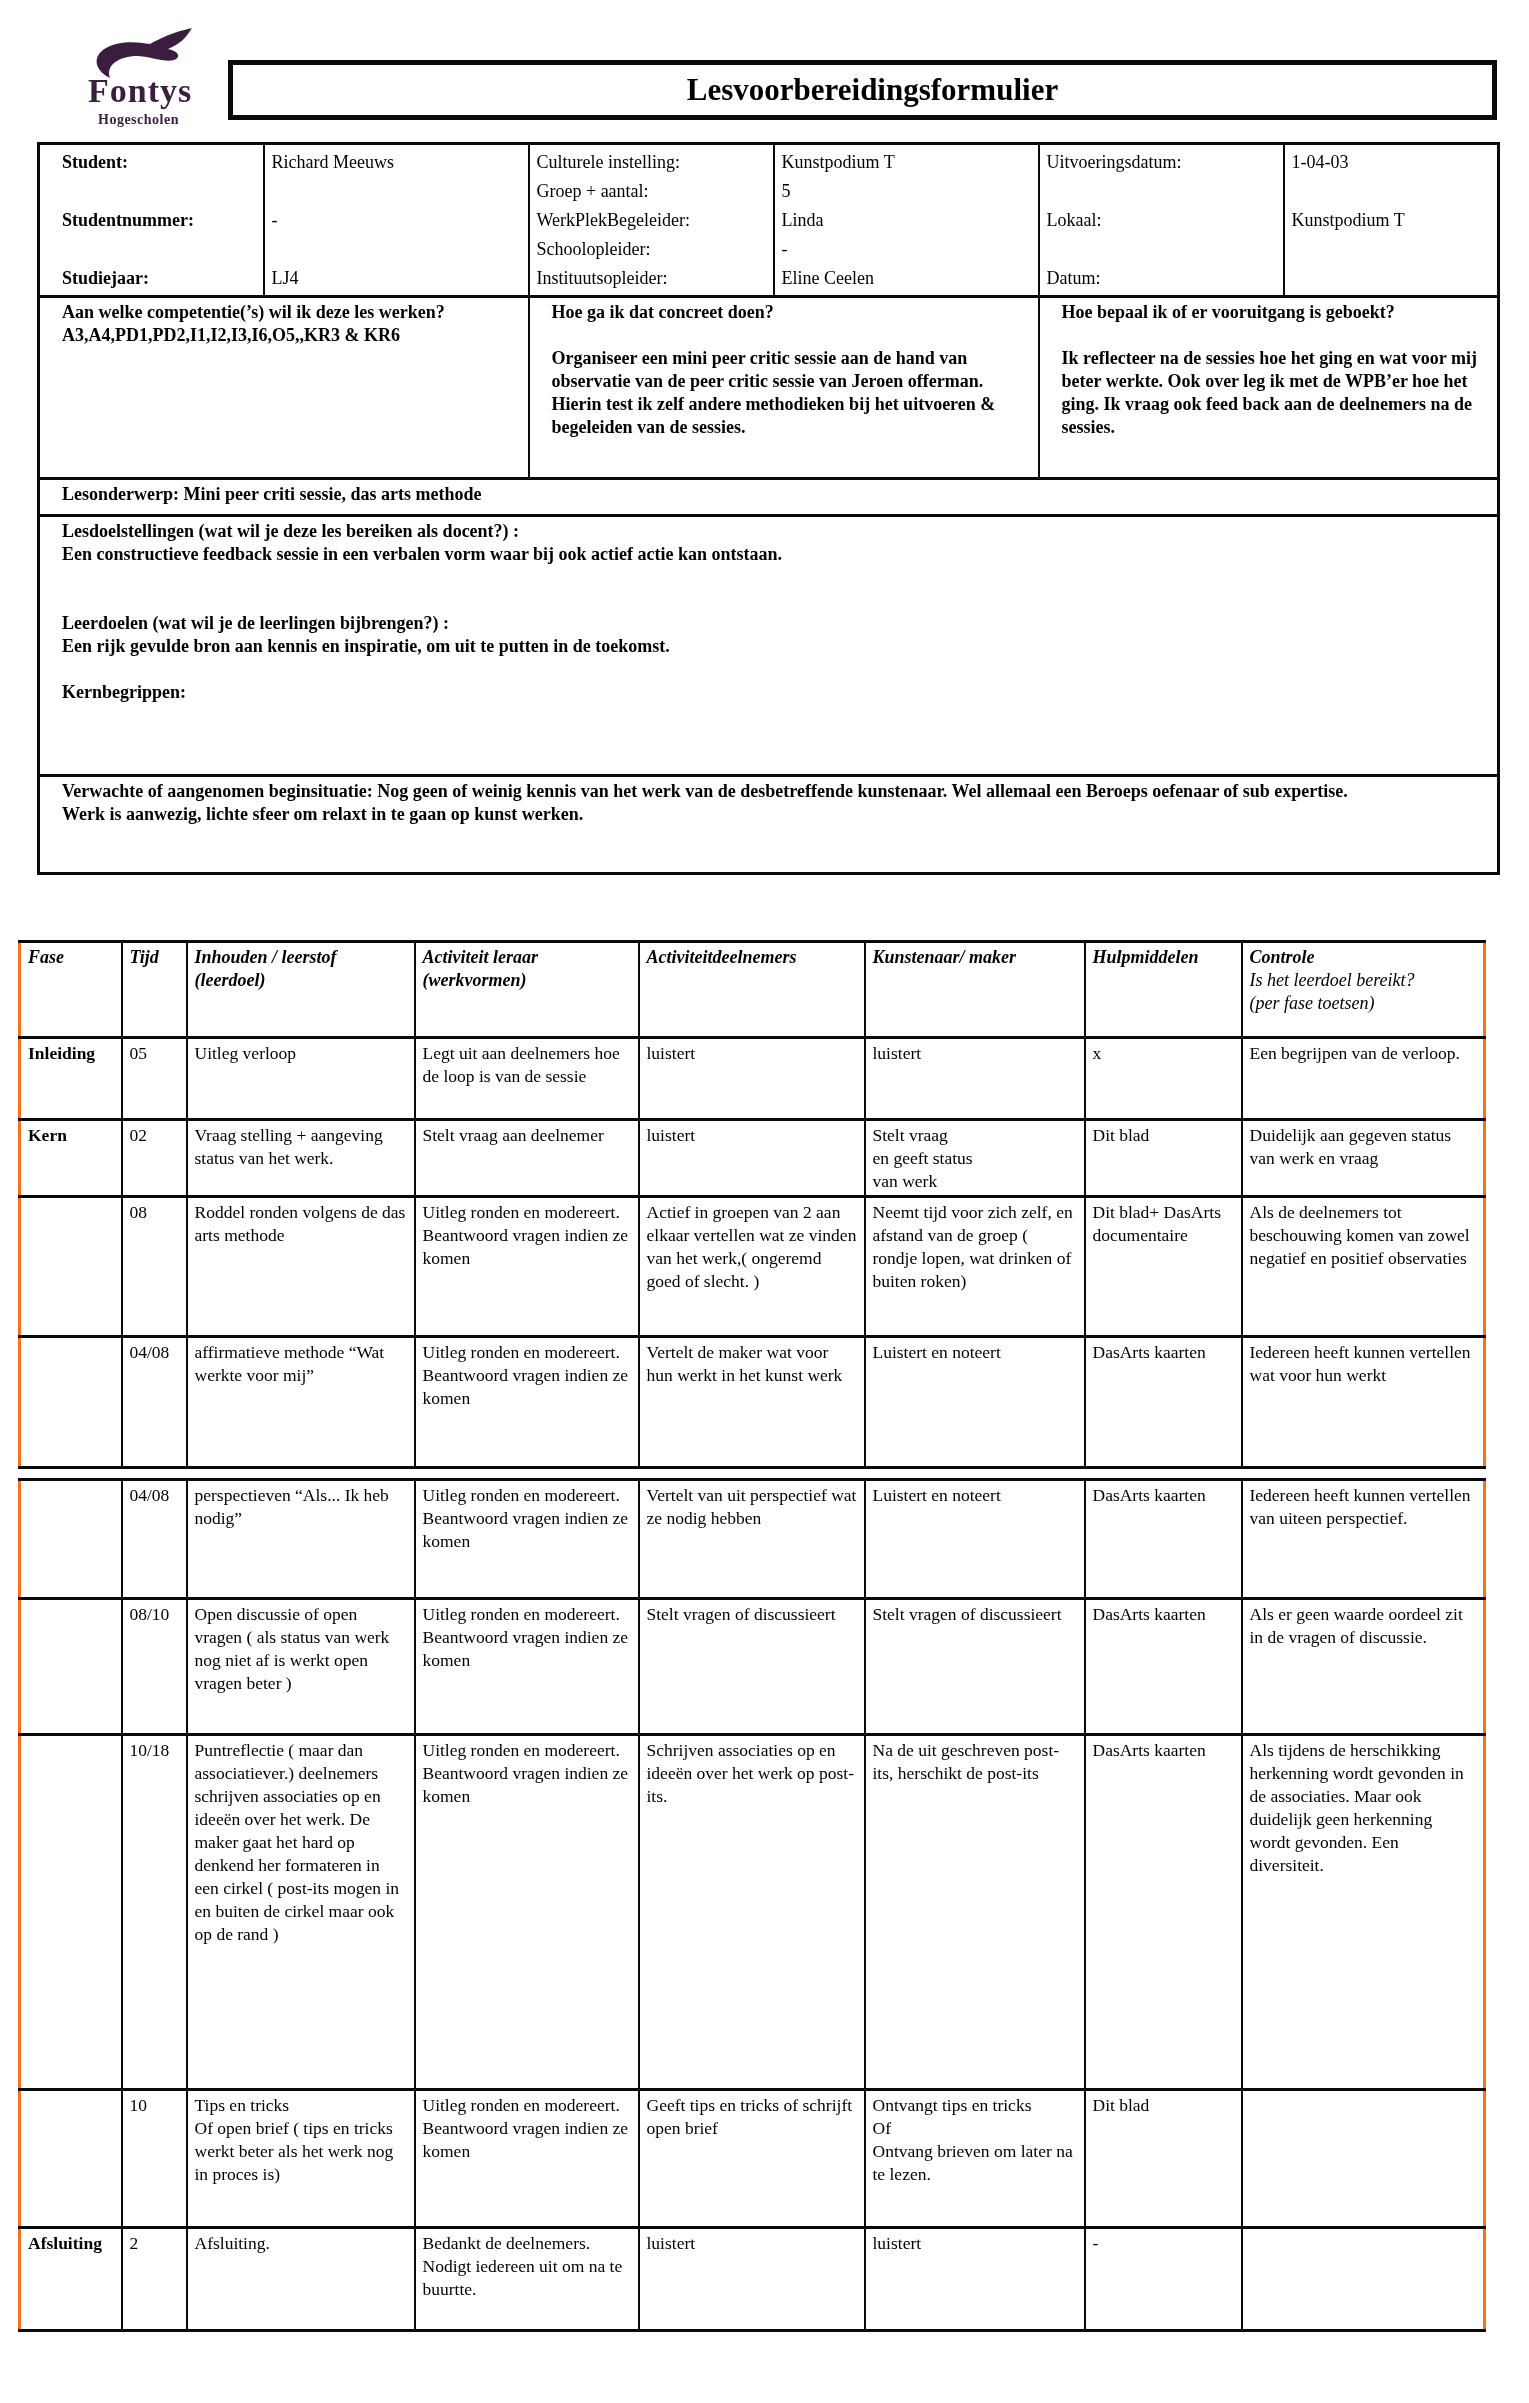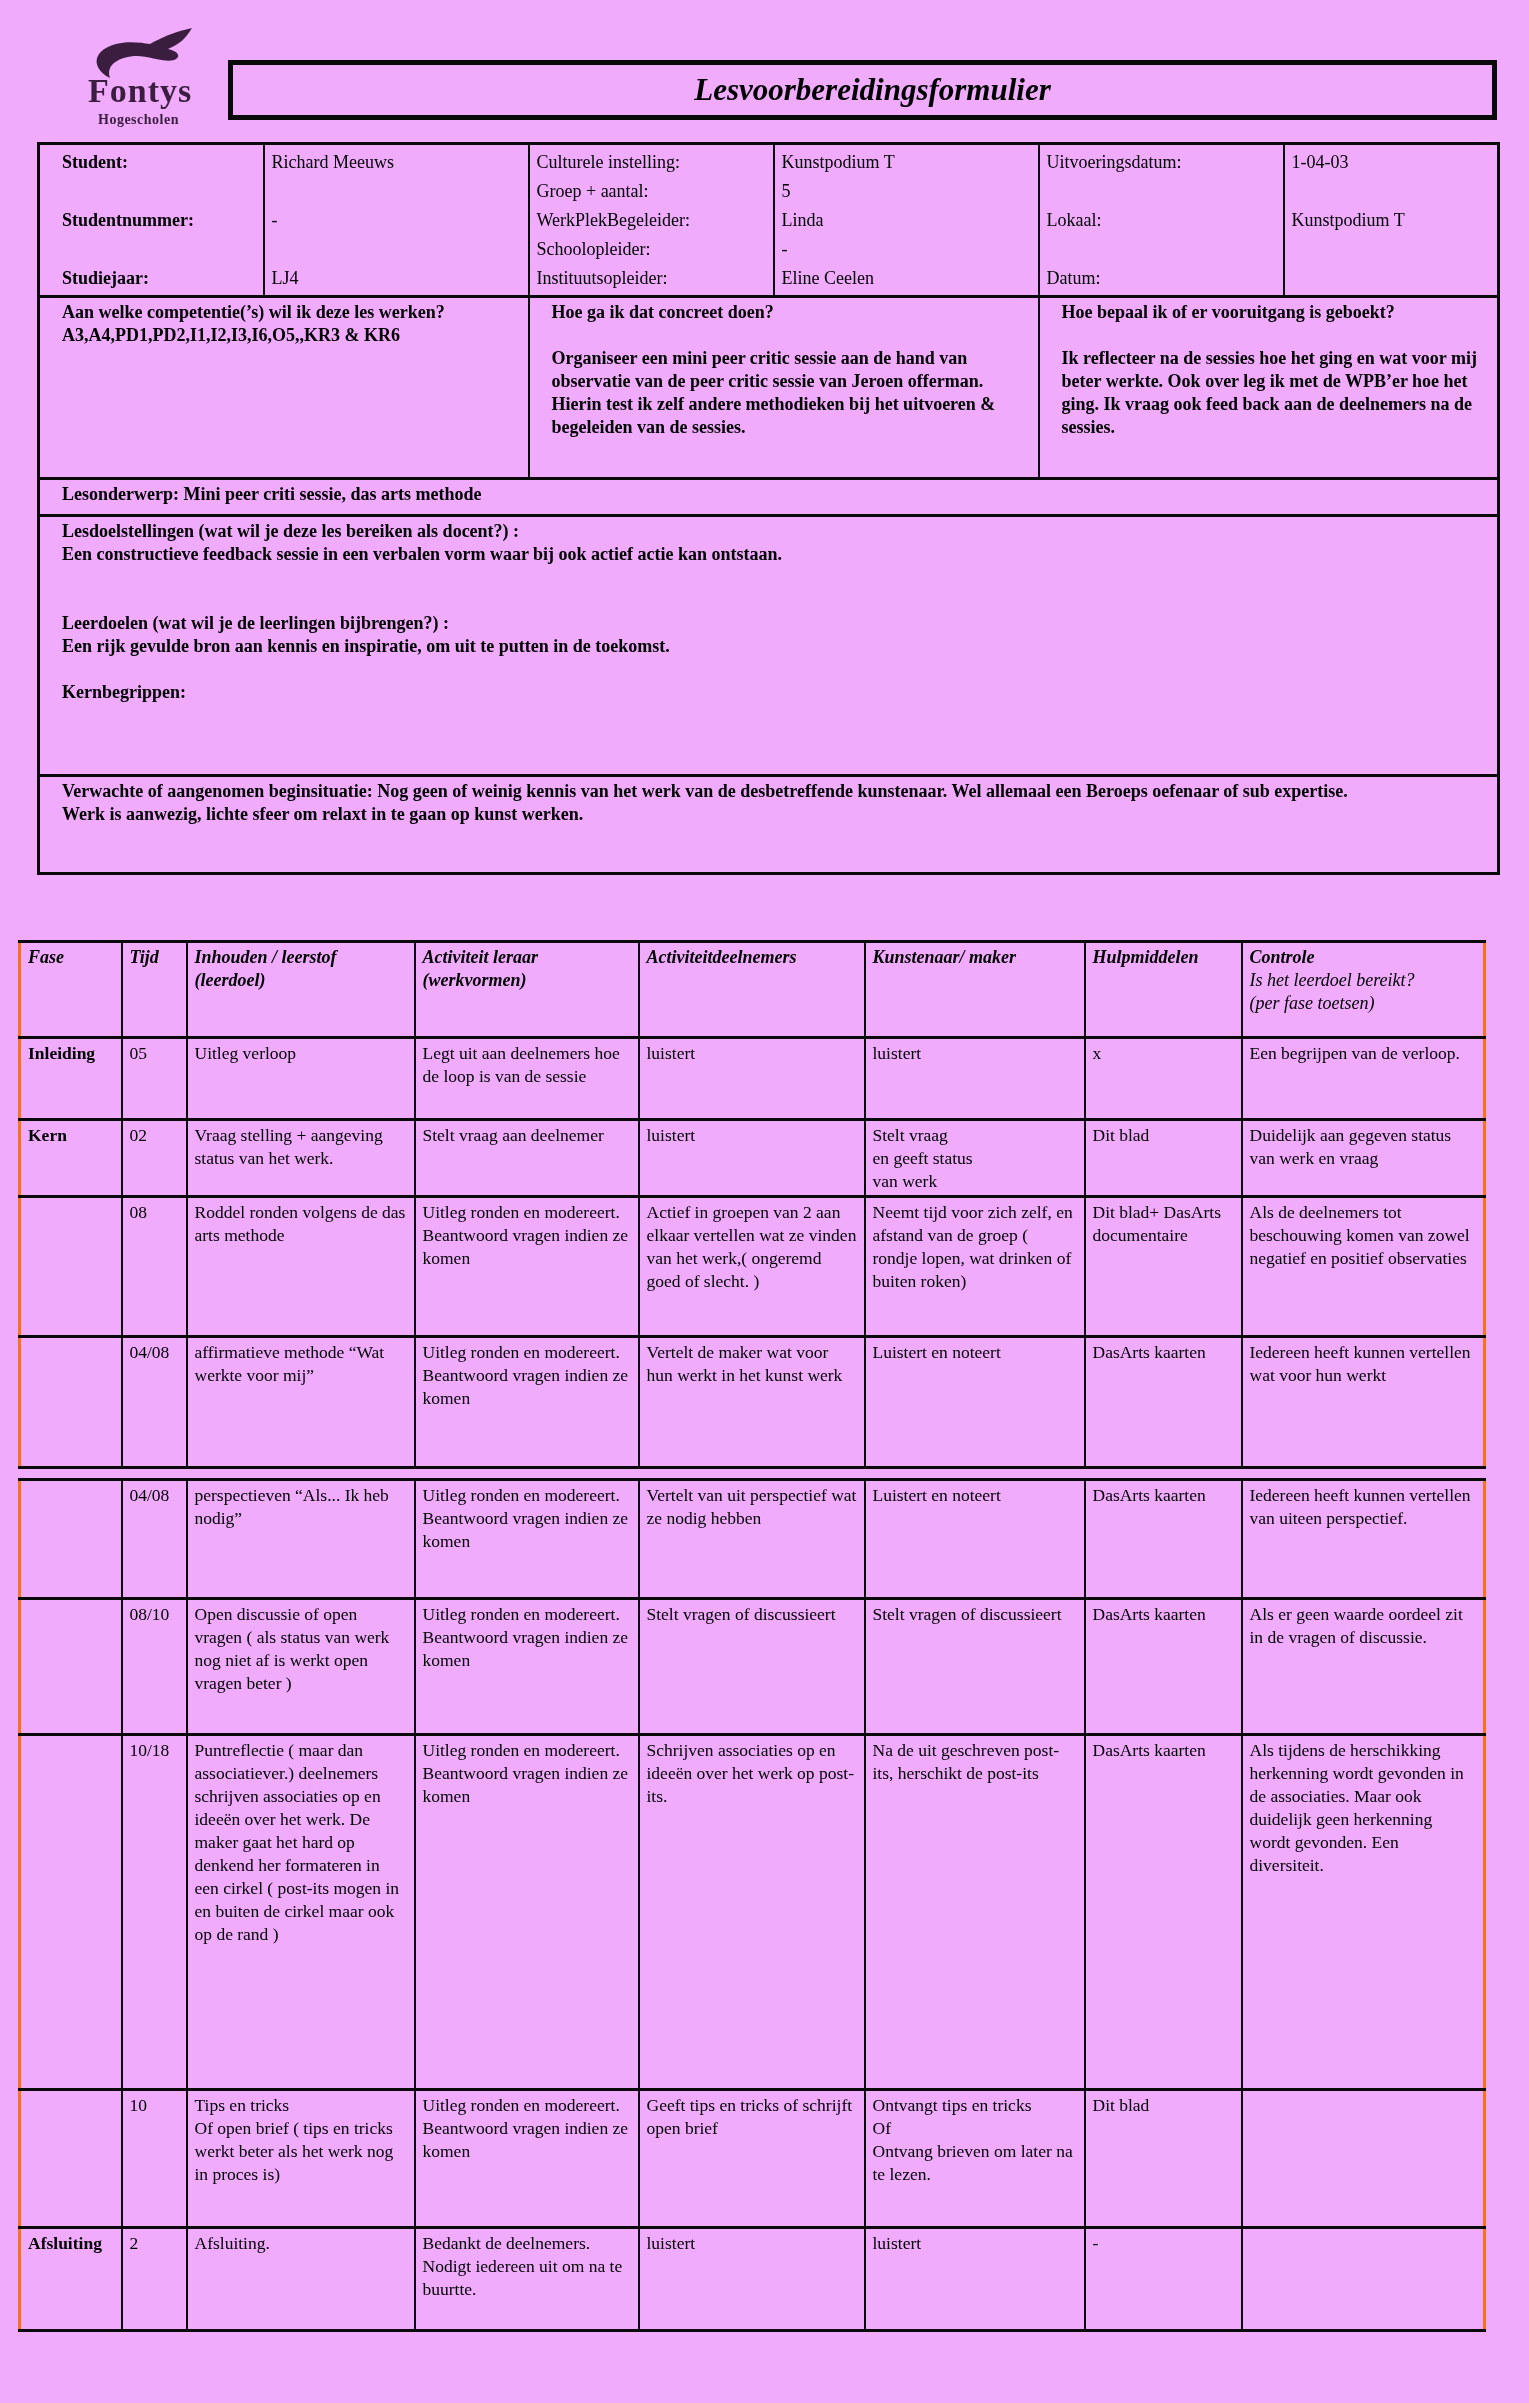--- a/index.html
+++ b/index.html
@@ -1,30 +1,30 @@
 <!DOCTYPE html>
 <html><head>
 <meta charset="utf-8">
 <style>
   html,body{margin:0;padding:0;background:#e8e8e8;}
   .page{
-    position:relative;width:1529px;height:2403px;background:#f0abfc;
+    position:relative;width:1529px;height:2403px;background:#ffffff;
     font-family:"Liberation Serif","DejaVu Serif",serif;color:#000;
     overflow:hidden;
   }
   
   .logo{position:absolute;left:88px;top:28px;width:150px;height:100px;}
   .logo svg{display:block;}
   .brand{font-weight:bold;font-size:34px;color:#3b1e3f;letter-spacing:1px;line-height:1;margin-top:-6px;}
   .brand-sub{font-weight:bold;font-size:14px;color:#3b1e3f;margin-top:4px;margin-left:10px;letter-spacing:.5px;}
   .title-box{
     position:absolute;left:228px;top:60px;width:1259px;height:50px;
     border:5px solid #0a0a0a;display:flex;align-items:center;justify-content:center;
   }
-  .title{font-size:31px;font-weight:bold;font-style:italic;margin-left:20px;}
+  .title{font-size:31px;font-weight:bold;margin-left:20px;}
   
   table{border-collapse:collapse;table-layout:fixed;}
   td,th{
     vertical-align:top;text-align:left;padding:3px 7px 2px 7px;
     font-size:17.5px;line-height:23px;white-space:pre-line;
     border:2px solid #0a0a0a;border-top-width:3px;border-bottom-width:3px;
     overflow:hidden;
   }
   .bold{font-weight:bold;padding-left:22px;}
   

